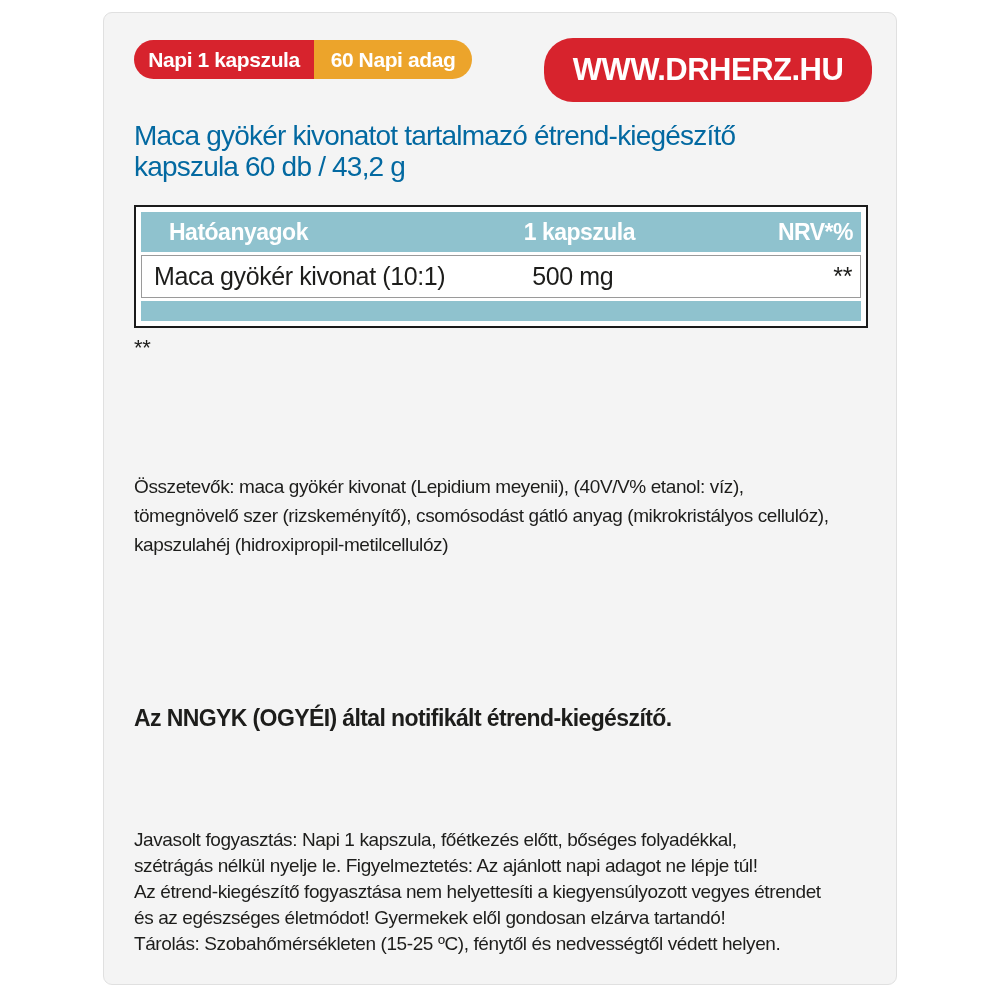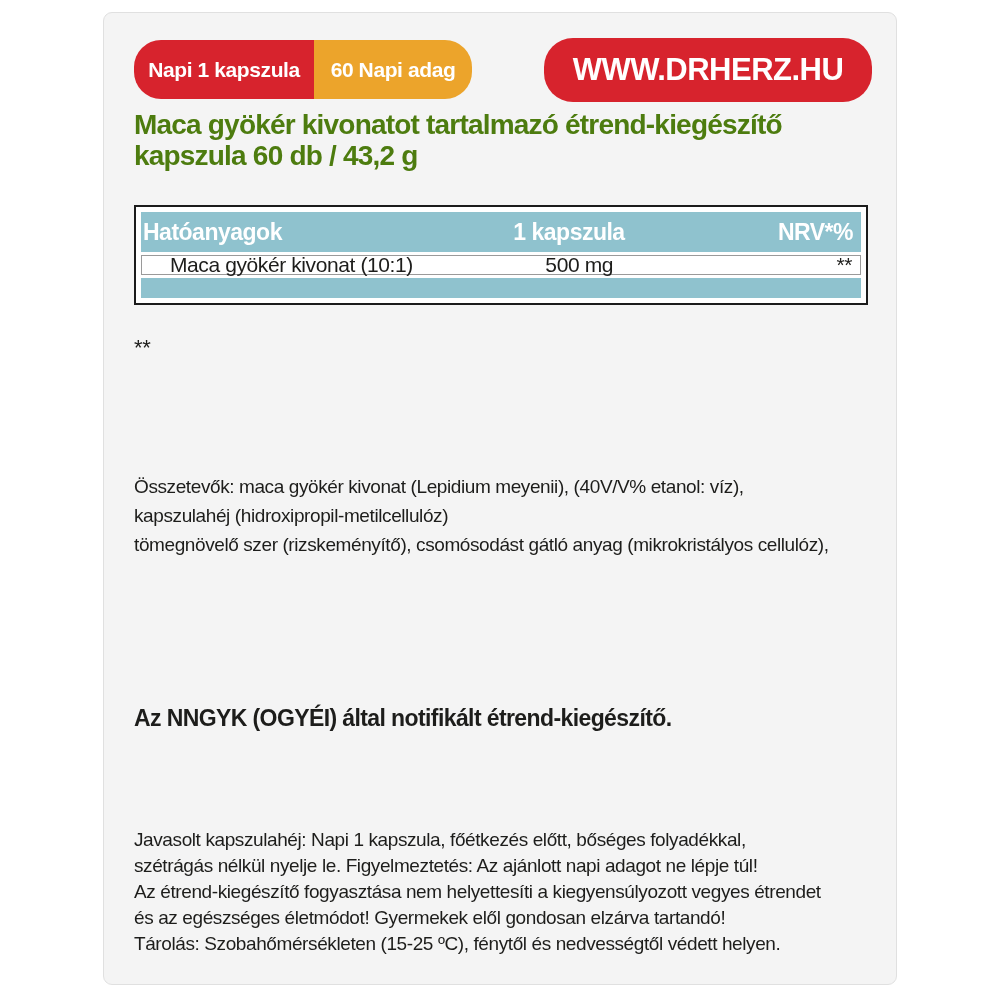--- a/index.html
+++ b/index.html
@@ -3,42 +3,42 @@
 <meta charset="utf-8">
 <style>
   html,body{margin:0;padding:0;background:#ffffff;width:1000px;height:1000px;
     font-family:"Liberation Sans",sans-serif;color:#1d1d1b;}
   .card{position:absolute;left:103px;top:12px;width:794px;height:973px;
     background:#f4f4f4;border:1px solid #e0e0e0;border-radius:9px;box-sizing:border-box;}
   .abs{position:absolute;}
 
   
   .badge-row{left:30px;top:25px;width:734px;height:60px;}
-  .dosage-badge{position:absolute;left:0;top:2px;width:338px;height:59px;
+  .dosage-badge{position:absolute;left:0;top:2px;width:338px;height:39px;
     border-radius:27px;overflow:hidden;display:flex;}
   .dosage-part{display:flex;align-items:center;justify-content:center;
     color:#fff;font-weight:bold;font-size:21px;letter-spacing:-0.4px;white-space:nowrap;}
   .dosage-red{background:#d7232d;flex:0 0 180px;}
   .dosage-orange{background:#eca42b;flex:1;}
   .website-badge{position:absolute;left:410px;top:0;width:328px;height:64px;
     border-radius:29px;background:#d7232d;display:flex;align-items:center;justify-content:center;
     color:#fff;font-weight:bold;font-size:31px;letter-spacing:-0.5px;white-space:nowrap;}
 
   
-  .title{left:30px;top:96px;width:734px;color:#4d7c0f;font-weight:bold;
+  .title{left:30px;top:107px;width:734px;color:#0369a1;font-weight:normal;
     font-size:28px;line-height:31px;letter-spacing:-0.8px;}
 
   
   .ntable{left:30px;top:192px;width:734px;background:#ffffff;border:2px solid #1b1b1b;
     box-sizing:border-box;padding:5px;}
   .trow{display:flex;align-items:center;box-sizing:border-box;}
   .thead{background:#8fc2ce;height:40px;color:#ffffff;font-weight:bold;font-size:23px;
-    letter-spacing:-0.5px;padding:0 8px 0 2px;}
-  .tdata{background:#ffffff;border:1px solid #9a9a9a;height:20px;font-size:21px;
-    letter-spacing:-0.4px;margin-top:3px;padding:0 8px 0 28px;}
+    letter-spacing:-0.5px;padding:0 8px 0 28px;}
+  .tdata{background:#ffffff;border:1px solid #9a9a9a;height:43px;font-size:25px;
+    letter-spacing:-0.4px;margin-top:3px;padding:0 8px 0 12px;}
   .tfoot{background:#8fc2ce;height:20px;margin-top:3px;}
   .c1{flex:0 0 42%;text-align:left;}
   .c2{flex:0 0 36%;text-align:center;}
   .c3{flex:1;text-align:right;}
 
   
   .footnote{left:30px;top:322px;width:734px;display:flex;font-size:20px;letter-spacing:-0.3px;}
   .fmark{flex:0 0 37px;font-size:22px;}
 
   
@@ -80,27 +80,27 @@
     </div>
     <div class="trow tfoot"></div>
   </div>
 
   <div class="abs footnote">
     <div class="fmark">**</div>
   </div>
 
   <div class="abs para ingredients">
       <div class="rline"><span class="b">Összetevők</span><span>: maca gyökér kivonat (Lepidium meyenii), (40V/V% etanol: víz),</span></div>
+      <div class="rline"><span>tömegnövelő szer (rizskeményítő), csomósodást gátló anyag (mikrokristályos cellulóz),</span></div>
       <div class="rline"><span>kapszulahéj (hidroxipropil-metilcellulóz)</span></div>
-      <div class="rline"><span>tömegnövelő szer (rizskeményítő), csomósodást gátló anyag (mikrokristályos cellulóz),</span></div>
     </div>
 
   <div class="abs notified">Az NNGYK (OGYÉI) által notifikált étrend-kiegészítő.</div>
 
   <div class="abs para usage">
-      <div class="rline"><span class="b">Javasolt kapszulahéj</span><span>: Napi 1 kapszula, főétkezés előtt, bőséges folyadékkal,</span></div>
+      <div class="rline"><span class="b">Javasolt fogyasztás</span><span>: Napi 1 kapszula, főétkezés előtt, bőséges folyadékkal,</span></div>
       <div class="rline"><span>szétrágás nélkül nyelje le. </span><span class="b">Figyelmeztetés</span><span>: Az ajánlott napi adagot ne lépje túl!</span></div>
       <div class="rline"><span>Az étrend-kiegészítő fogyasztása nem helyettesíti a kiegyensúlyozott vegyes étrendet</span></div>
       <div class="rline"><span>és az egészséges életmódot! </span><span class="b">Gyermekek elől gondosan elzárva tartandó!</span></div>
       <div class="rline"><span class="b">Tárolás</span><span>: Szobahőmérsékleten (15-25 ºC), fénytől és nedvességtől védett helyen.</span></div>
     </div>
 
 </div>
 
 </body></html>

